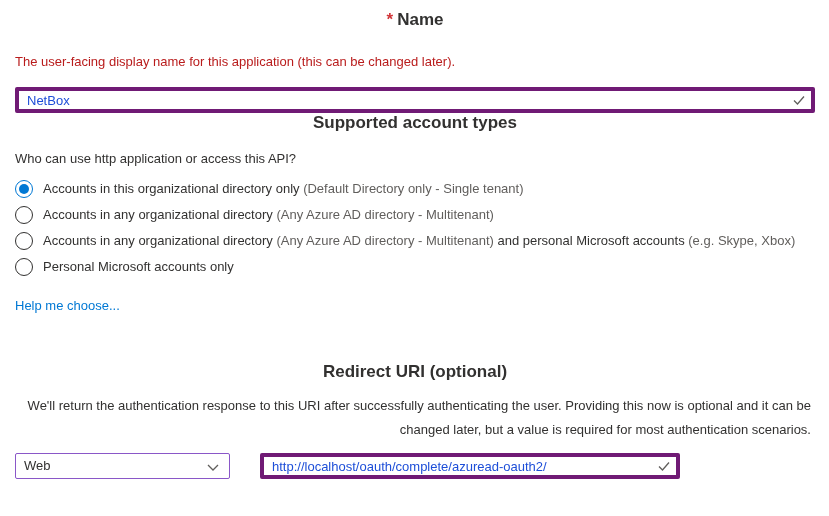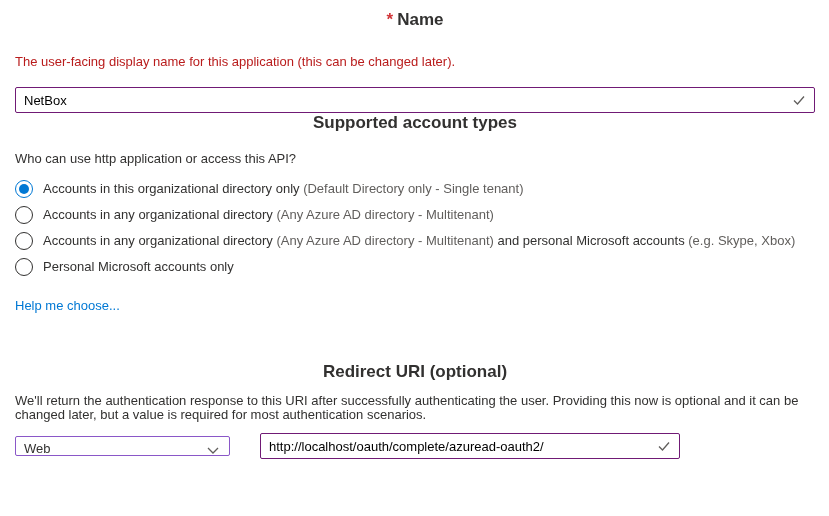--- a/index.html
+++ b/index.html
@@ -31,26 +31,26 @@
   }
 
   .input-wrap {
     position: relative;
     margin-top: 16px;
     width: 800px;
   }
   .text-input {
     width: 100%;
     height: 26px;
-    border: 1px solid #701a75;
+    border: 4px solid #701a75;
     border-radius: 2px;
     padding: 0 20px 0 8px;
     font-family: "Liberation Sans", sans-serif;
     font-size: 13px;
-    color: #000000;
+    color: #1d4ed8;
     outline: none;
     background: #fff;
   }
   .input-suffix-icon {
     position: absolute;
     right: 8px; top: 5px;
     width: 16px; height: 16px;
     pointer-events: none;
   }
 
@@ -97,33 +97,34 @@
     line-height: 16px;
     color: #0078d4;
     text-decoration: none;
     cursor: pointer;
   }
 
   .section-redirect { margin-top: 48px; }
   .redirect-desc {
     margin-top: 12px;
     font-size: 13px;
-    line-height: 14px;
+    line-height: 24px;
     max-width: 796px;
+    text-align: right;
   }
 
   .uri-row {
     margin-top: 11px;
     display: flex;
     align-items: center;
   }
   .select-box {
     position: relative;
     width: 215px;
-    height: 20px;
+    height: 26px;
     border: 1px solid #8a57c8;
     border-radius: 2px;
     background: #fff;
     font-size: 13px;
     line-height: 24px;
     padding: 0 28px 0 8px;
     cursor: pointer;
   }
   .uri-input-wrap {
     position: relative;

